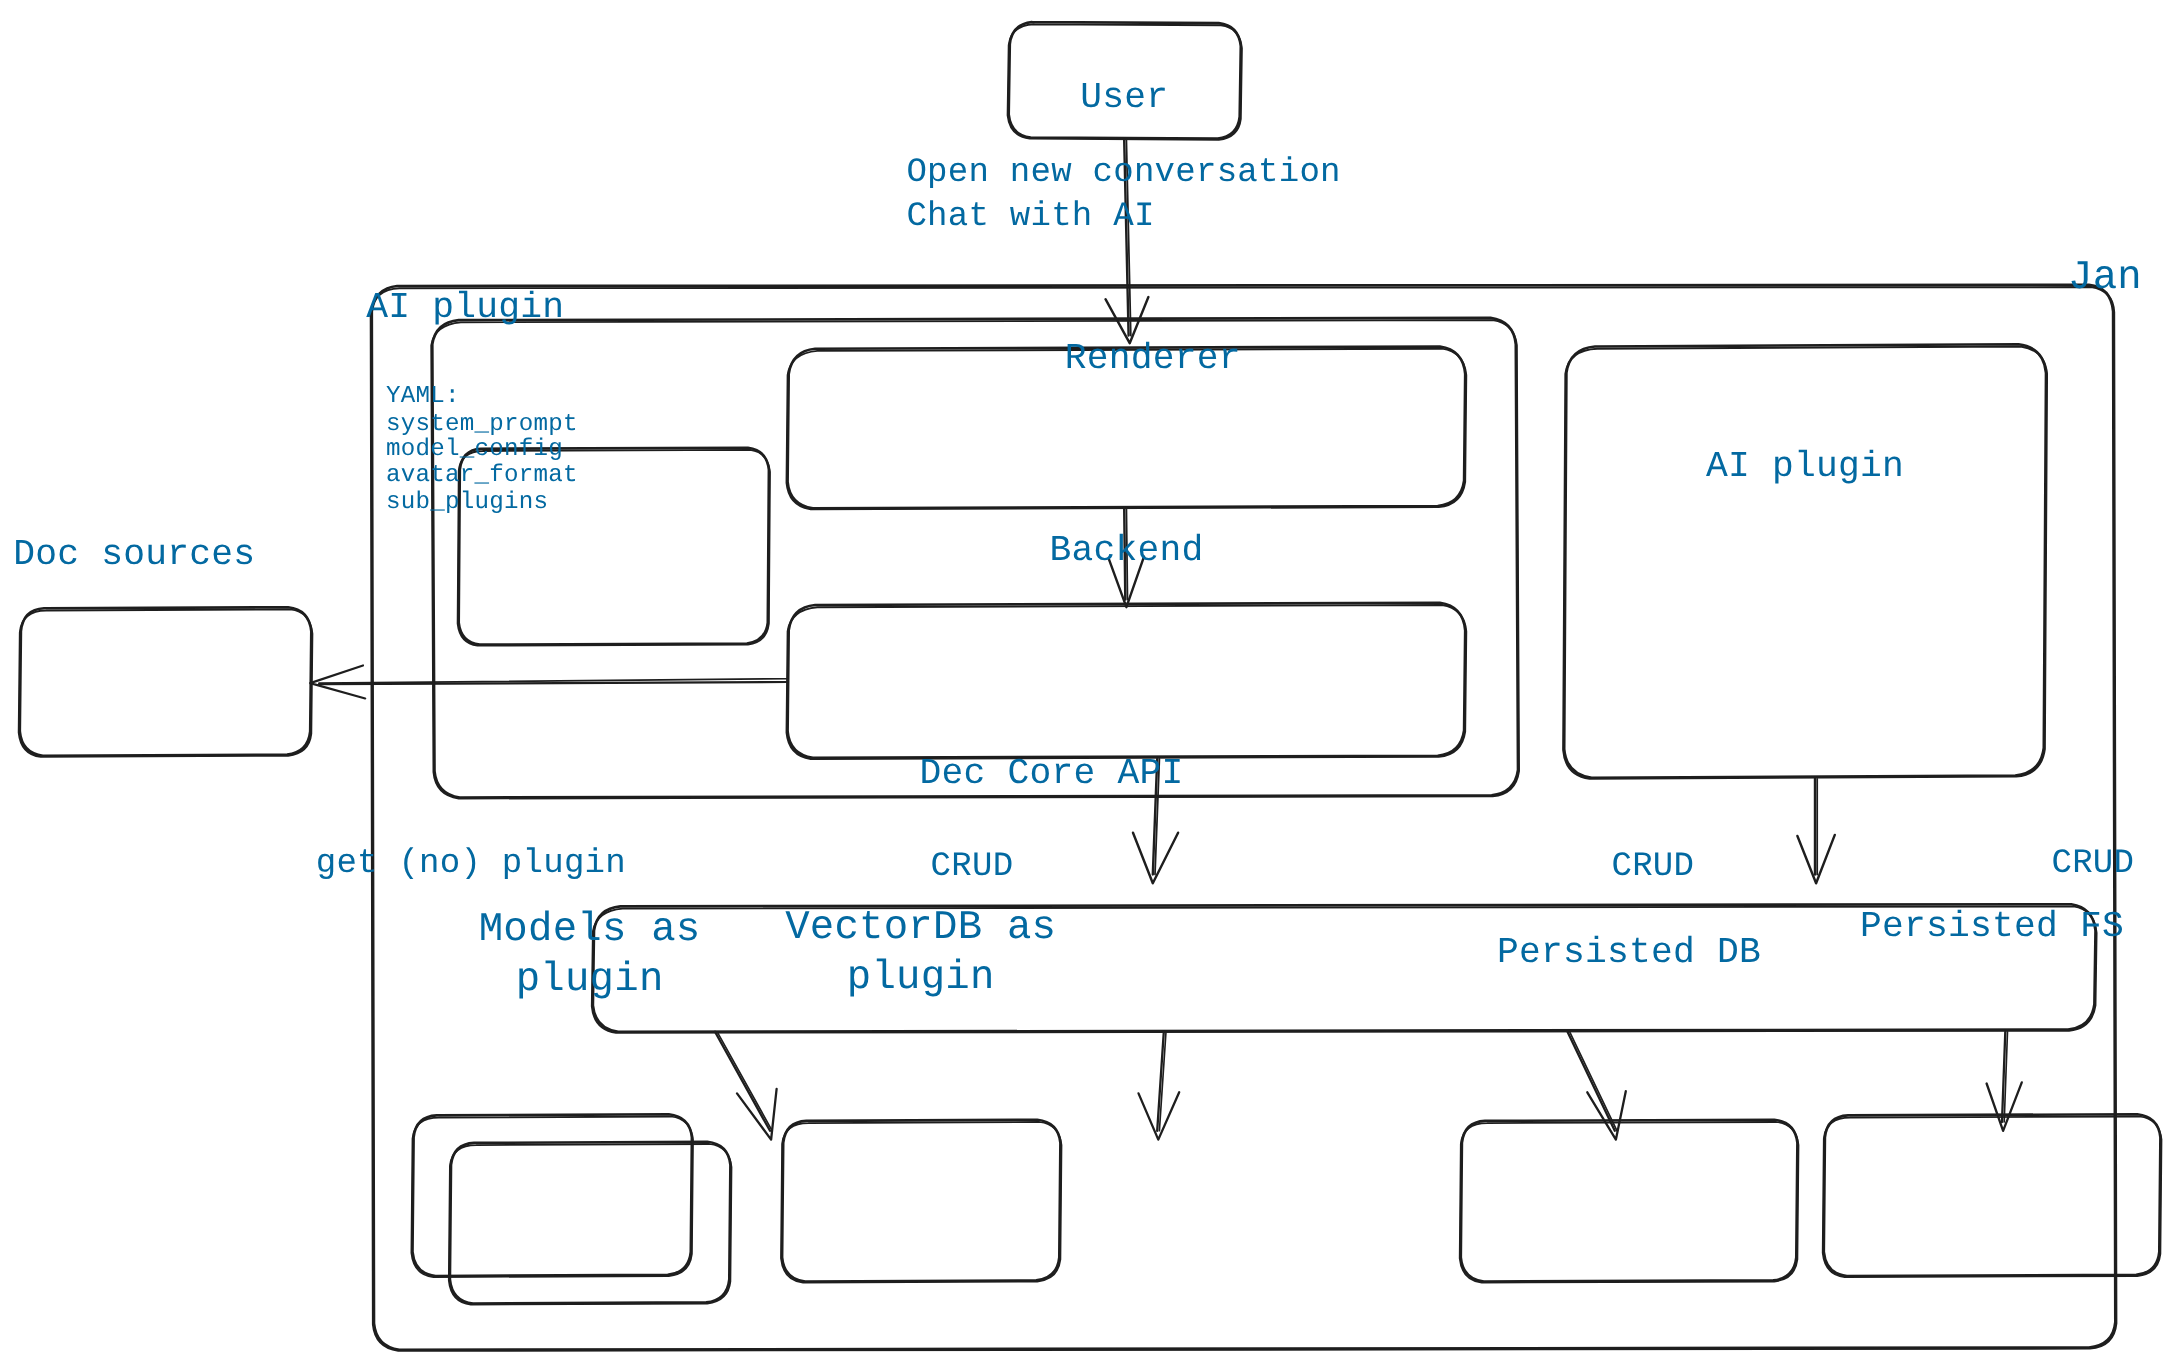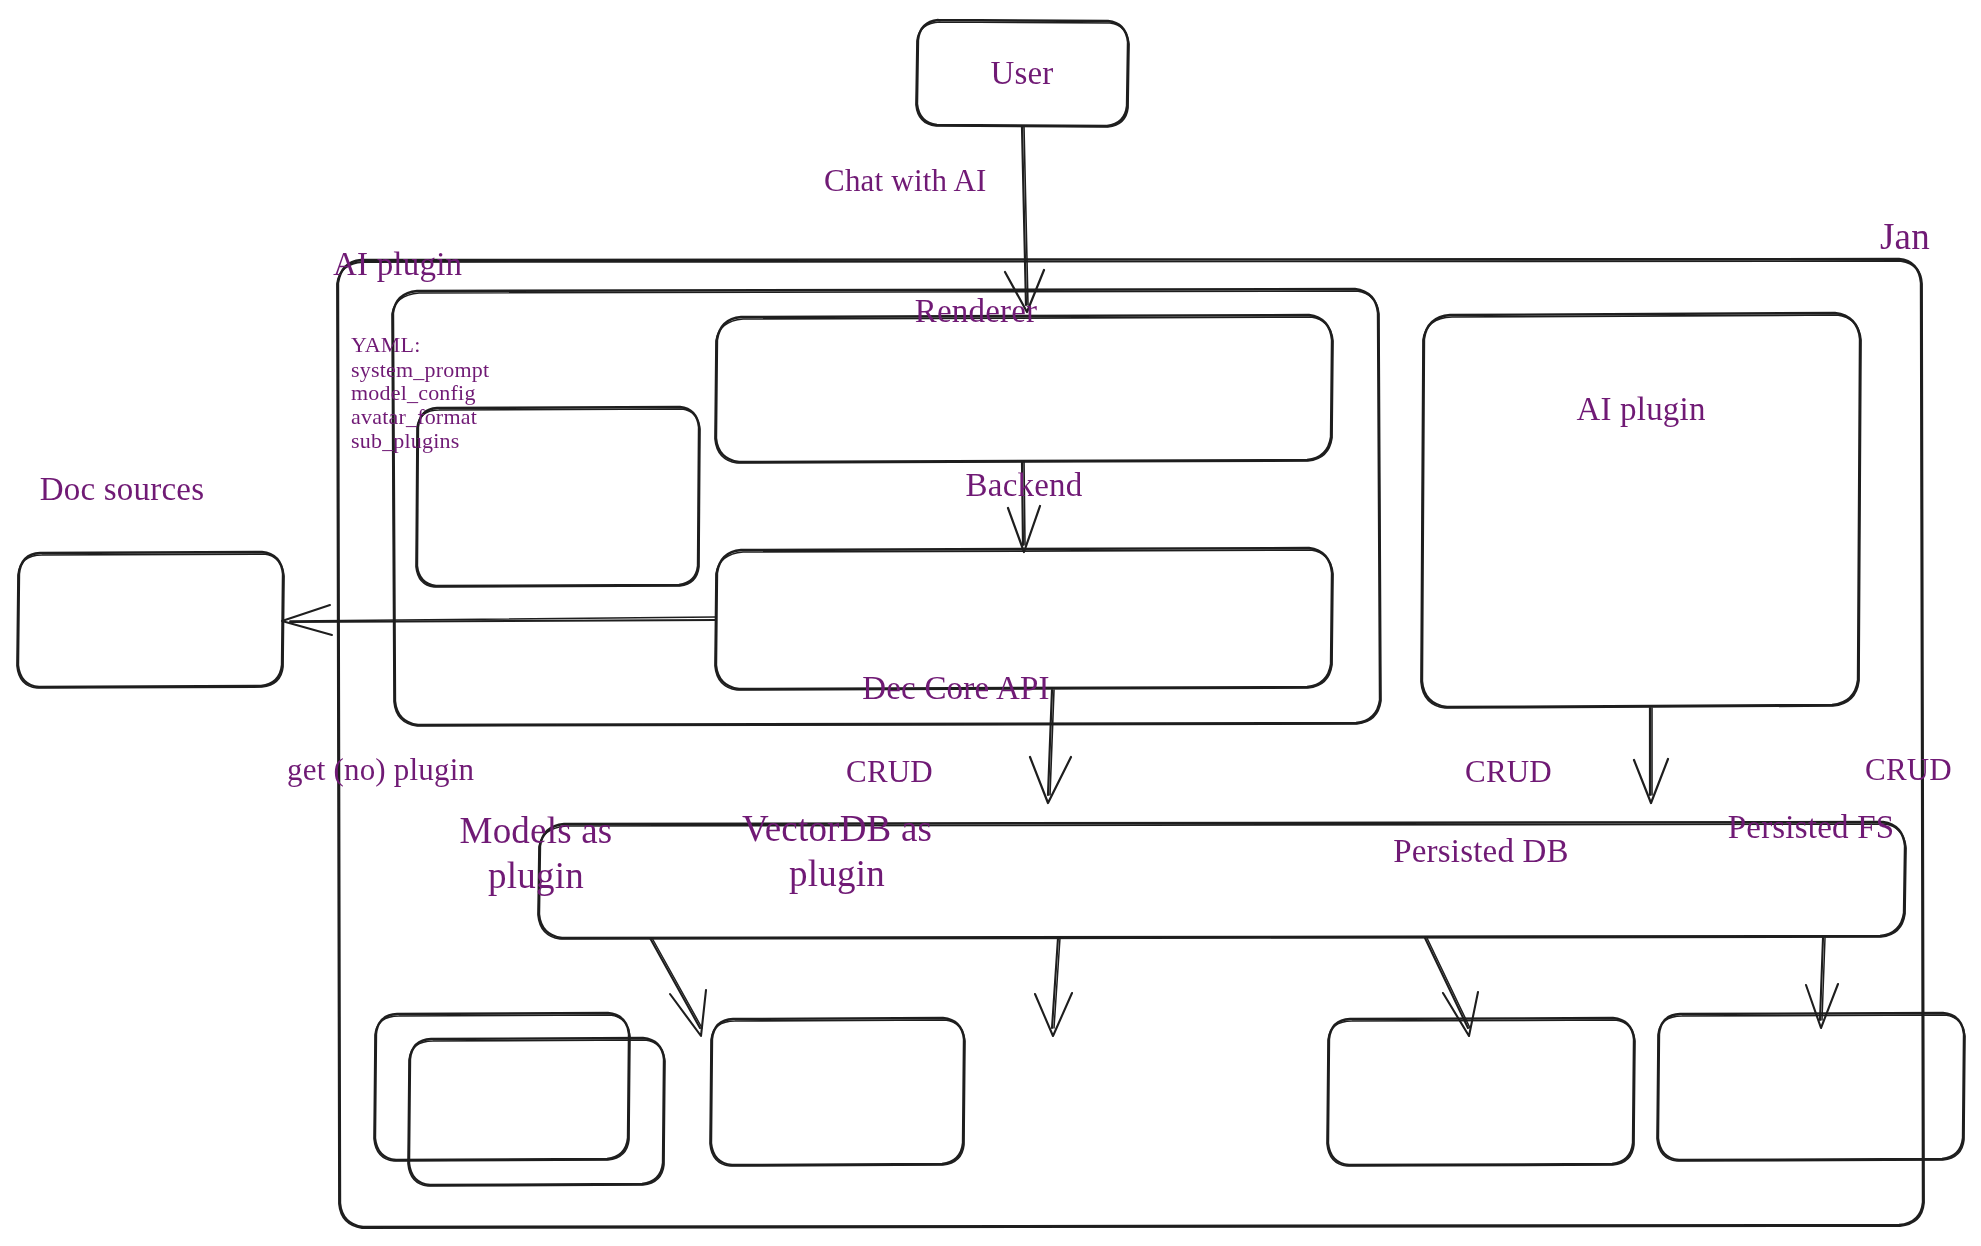--- a/index.html
+++ b/index.html
@@ -6,25 +6,26 @@
   body{
     width:1981px;height:1246px;overflow:hidden;
     font-family:"DejaVu Sans",sans-serif;
     color:#1e1e1e;
   }
   #stage{position:relative;width:1981px;height:1246px;}
   svg#canvas{position:absolute;left:0;top:0;width:1981px;height:1246px;}
 
   .lbl{
     position:absolute;
-    font-family:Liberation Serif, serif;
-    color:#701a75;
+    font-family:Liberation Mono, monospace;
+    color:#0369a1;
     white-space:pre;
     line-height:1.22;
     letter-spacing:.2px;
+    margin-top:16px;
   }
   .lbl.ctr{text-align:center;transform:translate(-50%,-50%);}
   .lbl.lft{text-align:left;transform:translateY(-50%);}
 
   .t-node{font-size:33px;}
   .t-node-sm{font-size:37px;}
   .t-group{font-size:33px;}
   .t-edge{font-size:31px;}
   .t-yaml{font-size:22px;}
   .t-corner{font-size:37px;}
@@ -157,23 +158,24 @@
     </g>
 
   </svg>
 
   <div class="lbl ctr t-node" style="left:1022px;top:73px;">User</div>
 
   <div class="lbl lft t-corner" style="left:1880px;top:237px;">Jan</div>
 
   <div class="lbl lft t-group" style="left:333px;top:264px;">AI plugin</div>
 
+  <div class="lbl lft t-edge" style="left:824px;top:141px;">Open new conversation</div>
   <div class="lbl lft t-edge" style="left:824px;top:181px;">Chat with AI</div>
 
-  <div class="lbl ctr t-node" style="left:976px;top:311px;">Renderer</div>
+  <div class="lbl ctr t-node" style="left:1048px;top:311px;">Renderer</div>
 
   <div class="lbl ctr t-node" style="left:1024px;top:485px;text-align:center;">Backend</div>
 
   <div class="lbl ctr t-node" style="left:1641px;top:409px;">AI plugin</div>
 
   <div class="lbl ctr t-node" style="left:122px;top:489px;">Doc sources</div>
 
   <div class="lbl lft t-yaml" style="left:351px;top:345px;">YAML:</div>
   <div class="lbl lft t-yaml" style="left:351px;top:370px;">system_prompt</div>
   <div class="lbl lft t-yaml" style="left:351px;top:393px;">model_config</div>

